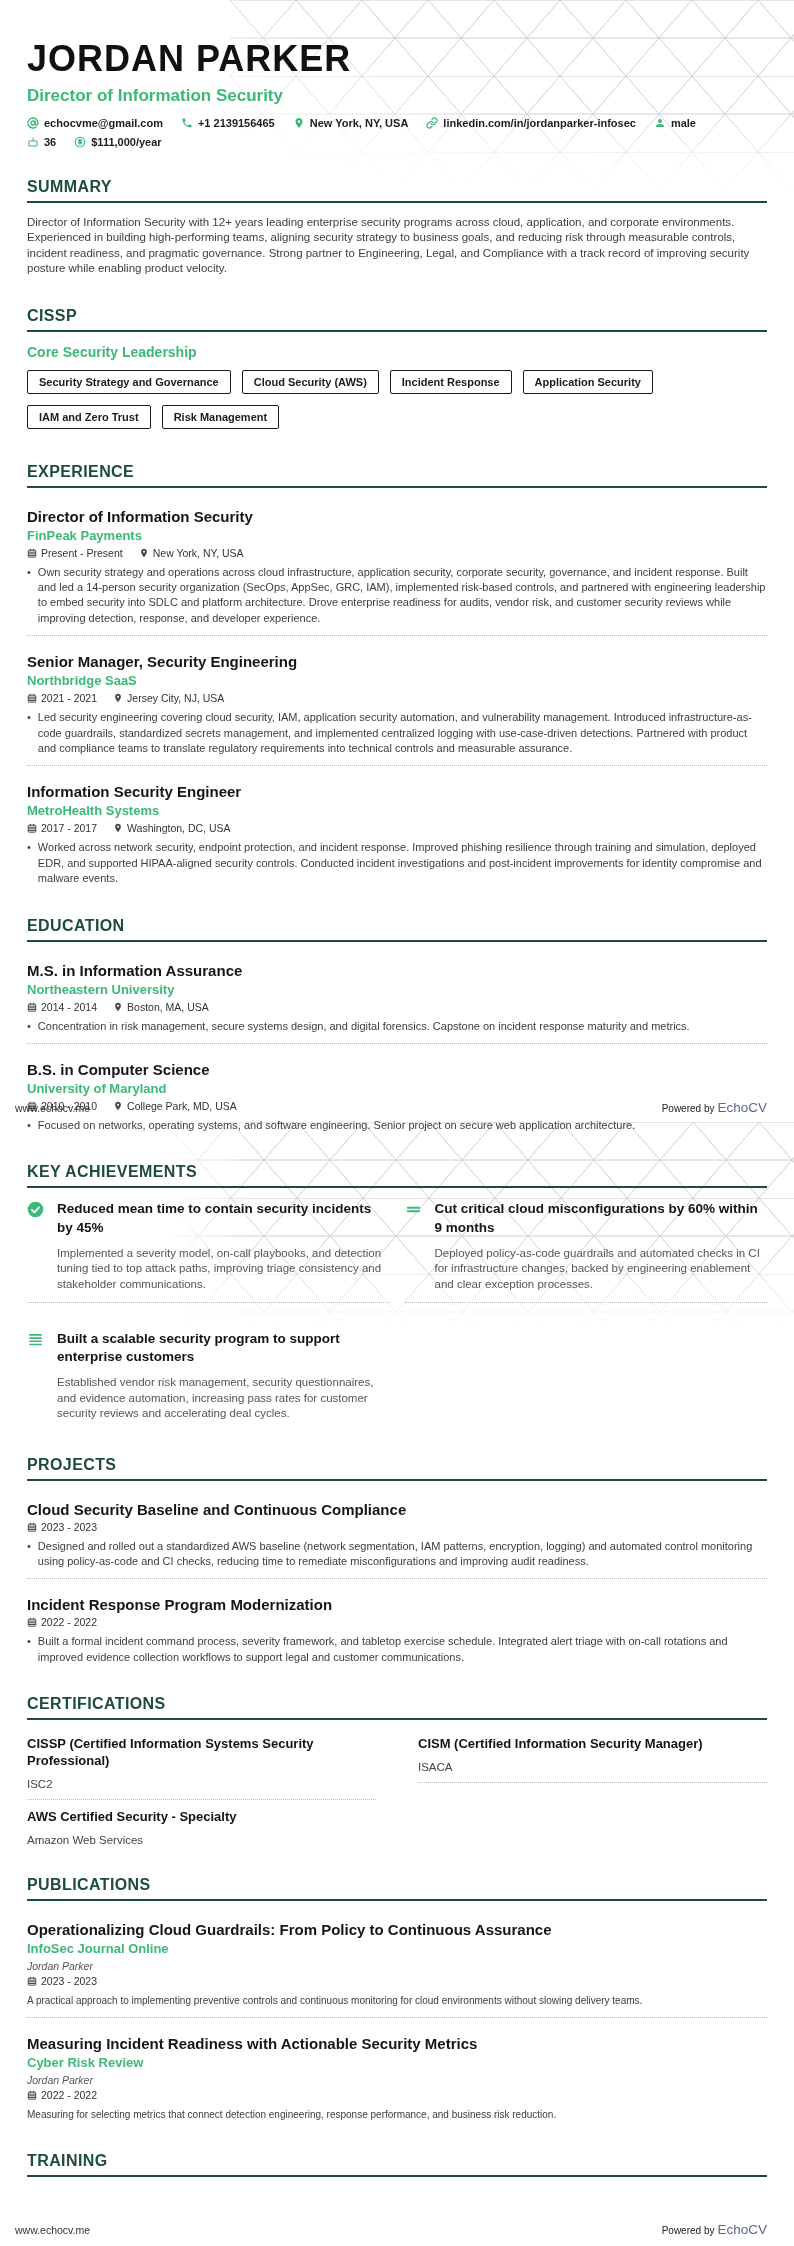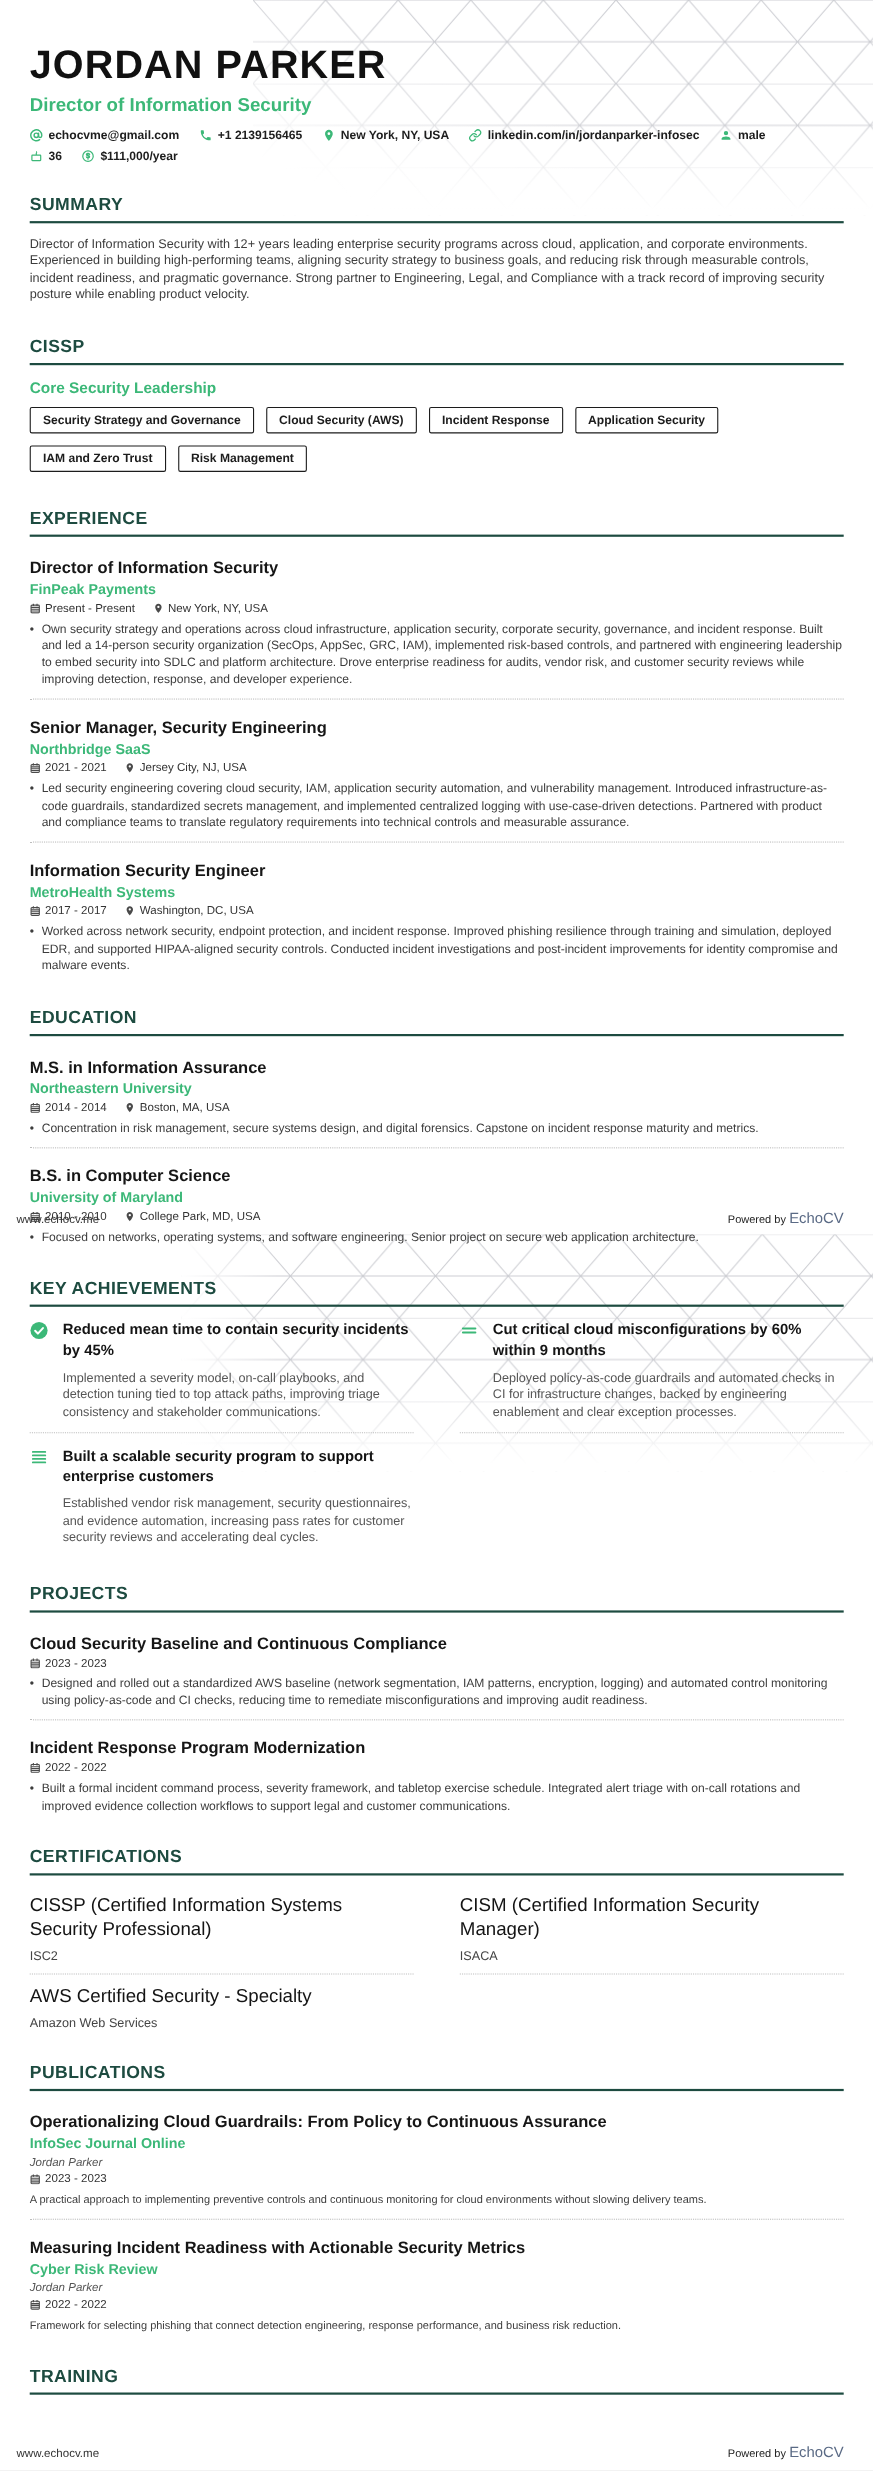--- a/index.html
+++ b/index.html
@@ -57,31 +57,31 @@
   .e-sub{font-size:13px;font-weight:700;color:var(--accent);margin:0 0 4px;}
   .meta{display:flex;align-items:center;gap:16px;font-size:10.5px;color:var(--meta);margin:2px 0 6px;}
   .meta .m-item{display:flex;align-items:center;gap:4px;}
   .micon{display:inline-flex;width:10px;height:10px;color:#4a4a4a;}
   .micon svg{width:10px;height:10px;}
   .bullet{display:flex;gap:7px;font-size:11px;line-height:1.4;color:var(--body);}
   .bullet .dot{flex:0 0 auto;}
   .divider{border-bottom:1px dotted #bdbdbd;margin:9px 0 9px;}
 
   
-  .ach-grid{display:grid;grid-template-columns:1fr 1fr;column-gap:42px;}
+  .ach-grid{display:grid;grid-template-columns:1fr 1fr;column-gap:42px;gap:15px;}
   .ach{display:grid;grid-template-columns:18px 1fr;column-gap:12px;padding-bottom:4px;}
   .ach .aicon{width:17px;height:17px;margin-top:1px;color:var(--accent);}
   .ach .aicon svg{width:17px;height:17px;}
   .a-title{font-size:13.5px;font-weight:700;color:#141414;line-height:1.35;}
   .a-desc{grid-column:2;font-size:11.5px;line-height:1.34;color:var(--muted);margin-top:9px;}
   .ach-div{border-bottom:1px dotted #bdbdbd;margin:6px 0 12px;}
 
   
   .grid2{display:grid;grid-template-columns:1fr 1fr;column-gap:42px;align-items:start;}
-  .c-title{font-size:17px;font-weight:400;color:#141414;line-height:1.3;margin:4px 0 8px;}
+  .c-title{font-size:13px;font-weight:700;color:#141414;line-height:1.3;margin:4px 0 8px;}
   .c-issuer{font-size:11.5px;color:#444;}
 
   
   .p-author{font-size:10.5px;font-style:italic;color:#555;margin:1px 0 3px;}
   .p-desc{font-size:10px;line-height:1.4;color:var(--body);margin-top:7px;}
 
   
   .footer{position:absolute;left:15px;right:27px;display:flex;justify-content:space-between;align-items:baseline;z-index:3;}
   .footer.f1{top:1100px;}
   .footer.f2{top:2222px;}
@@ -491,21 +491,21 @@
           <span class="m-item">
               <span class="micon">
                 <svg viewBox="0 0 24 24" fill="none" stroke="currentColor" stroke-width="2.4">
                   <rect x="3" y="5" width="18" height="17" rx="2"></rect>
                   <path d="M16 2v5M8 2v5M3 10h18M3 14h18M3 18h18"></path>
                 </svg>
               </span>
               <span>2022 - 2022</span>
             </span>
         </div>
-        <div class="p-desc">Framework for selecting phishing that connect detection engineering, response performance, and business risk reduction.</div>
+        <div class="p-desc">Measuring for selecting metrics that connect detection engineering, response performance, and business risk reduction.</div>
       </div>
     </div>
 
     <div>
       <div class="sec-h">TRAINING</div>
 
     </div>
 
   </div>
 

